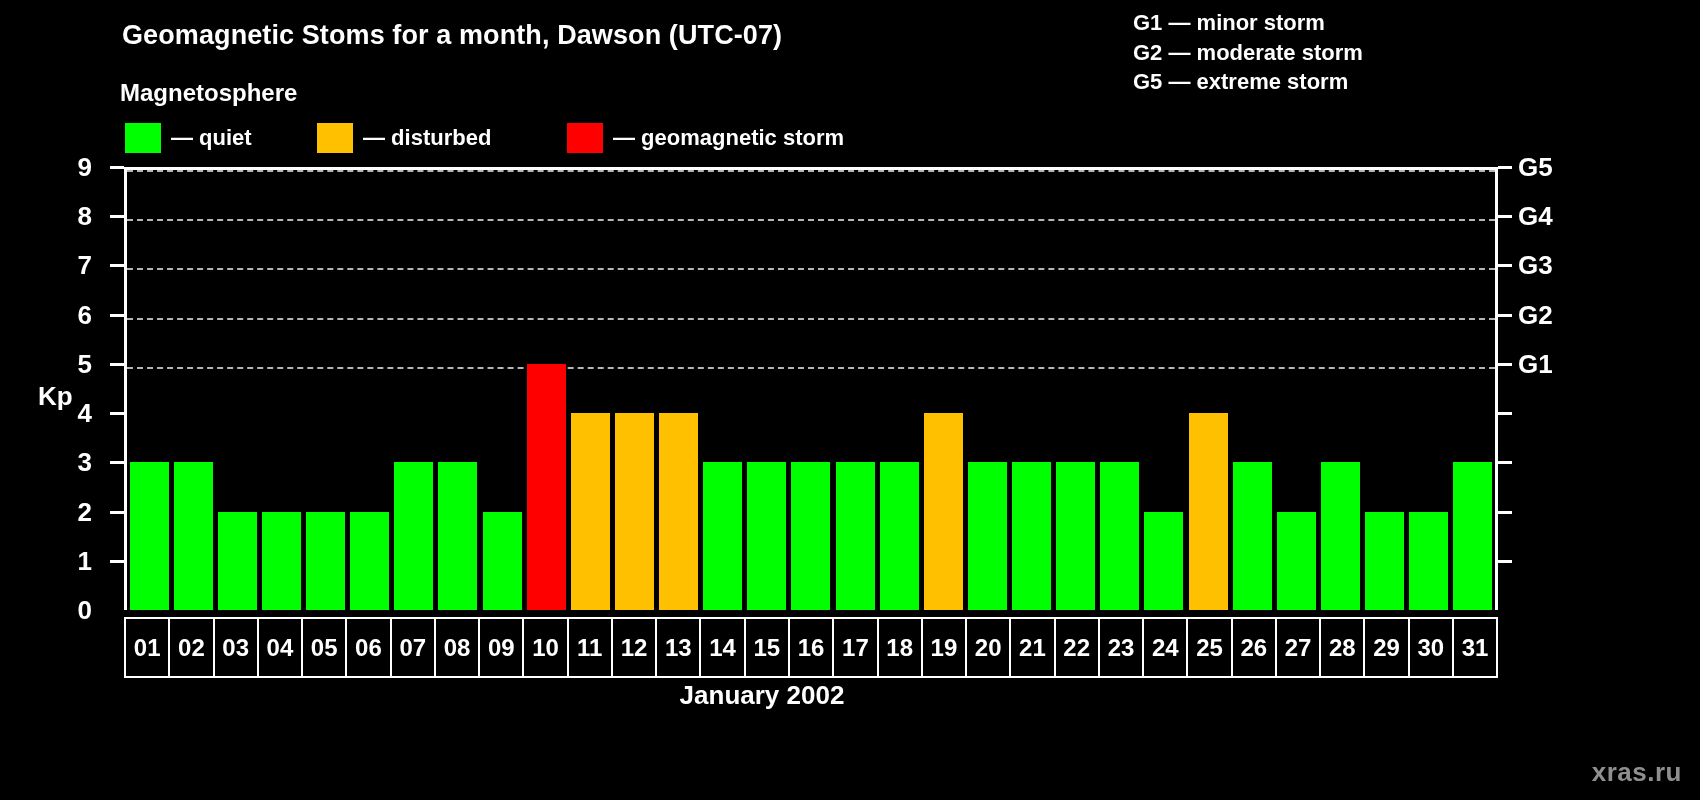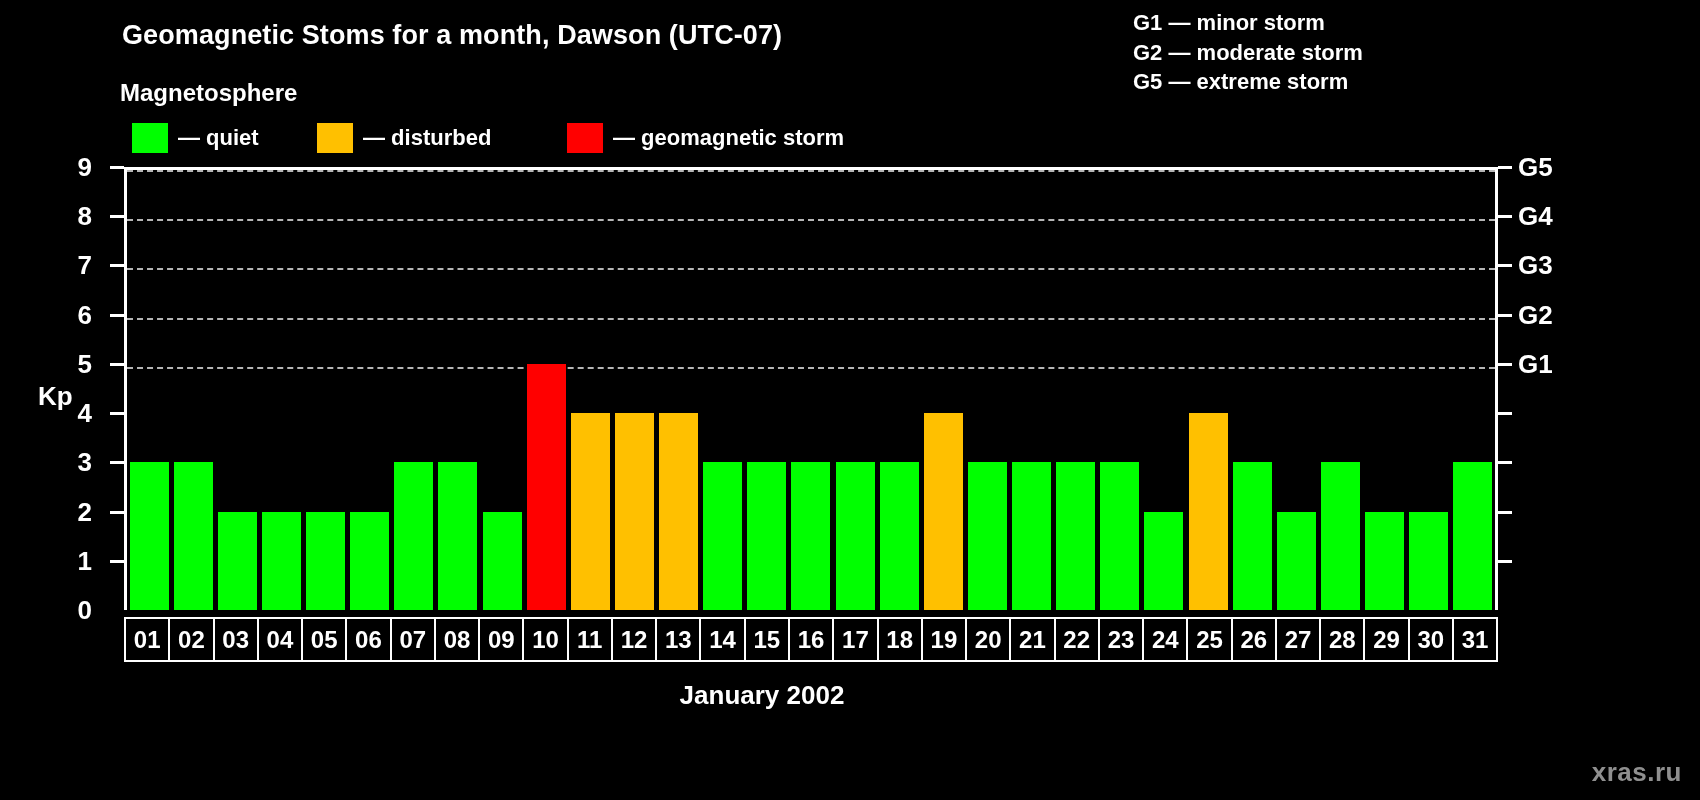--- a/index.html
+++ b/index.html
@@ -177,21 +177,21 @@
     border-top: 3px solid #ffffff;
     transform: translateY(-1px);
   }
 
   
   #day-axis {
     position: absolute;
     left: 124px;
     top: 617px;
     width: 1374px;
-    height: 45px;
+    height: 61px;
     display: flex;
     border: 2px solid #ffffff;
     box-sizing: border-box;
     background: #000000;
   }
   .day-cell {
     flex: 1 1 0;
     display: flex;
     align-items: center;
     justify-content: center;
@@ -229,21 +229,21 @@
 </head>
 <body>
 
 <div id="page">
 
   <div id="chart-title">Geomagnetic Stoms for a month, Dawson (UTC-07)</div>
 
   <div id="legend-heading">Magnetosphere</div>
 
   <div id="legend-row" style="position: absolute; width: 900px;">
-      <div class="legend-entry" style="margin-left: 12px; position: absolute; left: 0px;">
+      <div class="legend-entry" style="margin-left: 5px; position: absolute; left: 0px;">
         <div class="legend-swatch" style="background: rgb(0, 255, 0);"></div>
         <div class="legend-label">— quiet</div>
       </div>
       <div class="legend-entry" style="margin-left: 0px; position: absolute; left: 197px; justify-content: flex-end;">
         <div class="legend-swatch" style="background: rgb(255, 192, 0);"></div>
         <div class="legend-label">— disturbed</div>
       </div>
       <div class="legend-entry" style="margin-left: 0px; position: absolute; left: 447px;">
         <div class="legend-swatch" style="background: rgb(255, 0, 0);"></div>
         <div class="legend-label">— geomagnetic storm</div>

